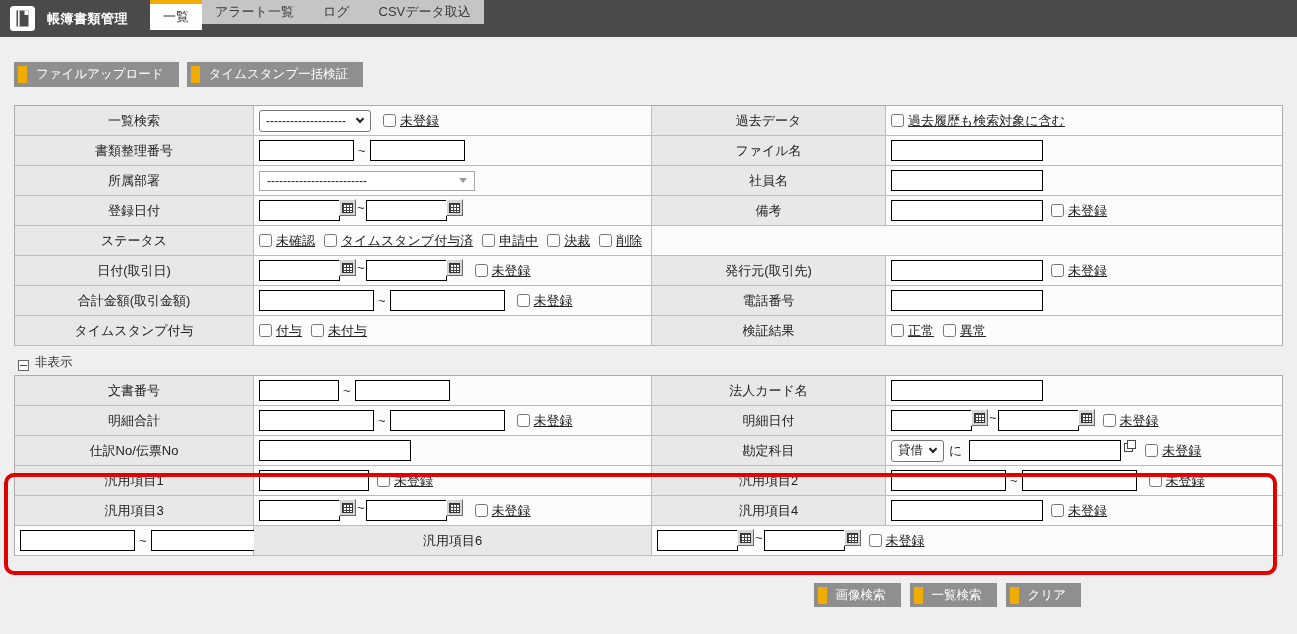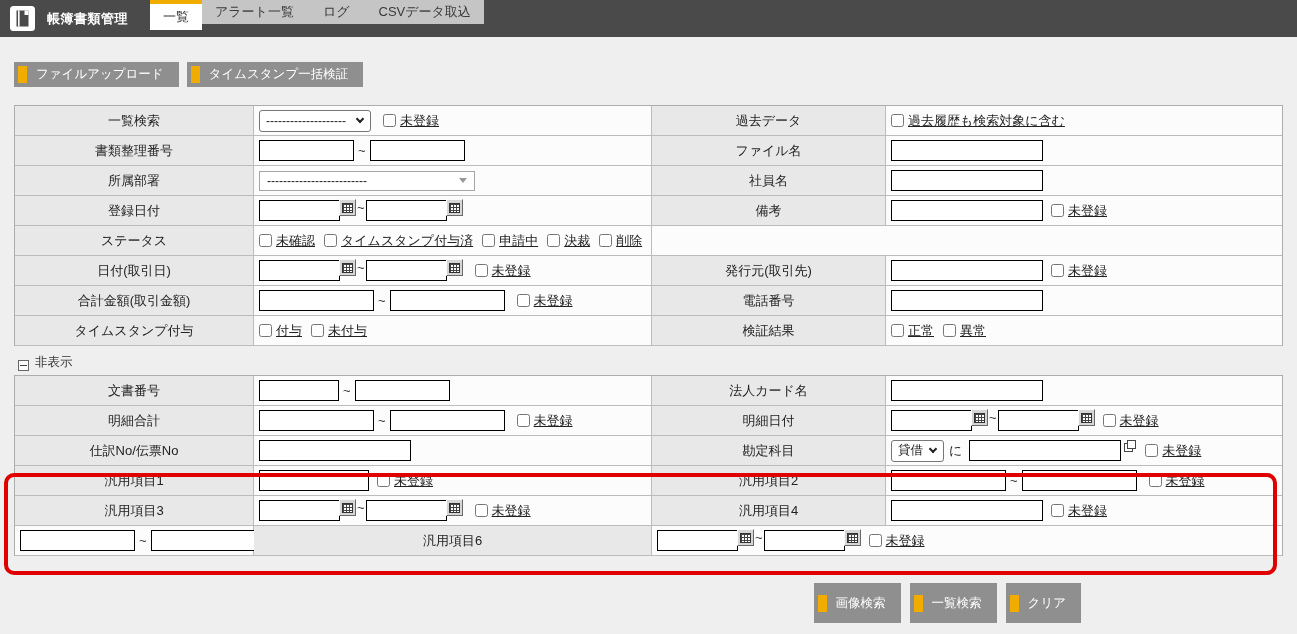--- a/index.html
+++ b/index.html
@@ -21,21 +21,21 @@
   .tabstrip { background:#c5c5c5; height:24px; display:flex; align-items:center; padding:0 13px; gap:29px; }
   .tab-inactive { color:#3a3a3a; cursor:pointer; white-space:nowrap; }
   
   .gbtn {
     background:#8f8f8f; border:none; color:#fff; font-size:12.5px; font-family:inherit;
     height:25px; display:inline-flex; align-items:center; padding:0 15px 0 4px; cursor:pointer; white-space:nowrap;
   }
   .gbtn .accent { width:9px; height:17px; background:#f0ad00; margin-right:9px; flex:none; }
   .toolbar { margin:25px 0 0 14px; display:flex; gap:8px; }
   .actions { margin-top:27px; display:flex; justify-content:flex-end; padding-right:216px; gap:9px; }
-  .actions .gbtn { height:40px; }
+  .actions .gbtn { height:24px; }
   
   .ftable { margin:18px 14px 0 14px; border:1px solid #adadad; border-bottom:none; background:#fcfcfc; }
   .ftable.second { margin-top:4px; }
   .frow { display:grid; grid-template-columns:239px 398px 234px 389px; border-bottom:1px solid #bcbcbc; height:30px; }
   .lc { background:#e8e8e8; border-right:1px solid #bcbcbc; display:flex; align-items:center; justify-content:center; white-space:nowrap; }
   .fc { background:#fcfcfc; border-right:1px solid #bcbcbc; display:flex; align-items:center; padding-left:5px; white-space:nowrap; }
   .fc.last, .fc.span2 { border-right:none; }
   .fc.span2 { grid-column:3/5; }
   
   .ti { height:21px; border:1px solid #000; background:#fff; padding:0 3px; font:12px inherit; font-family:inherit; }

